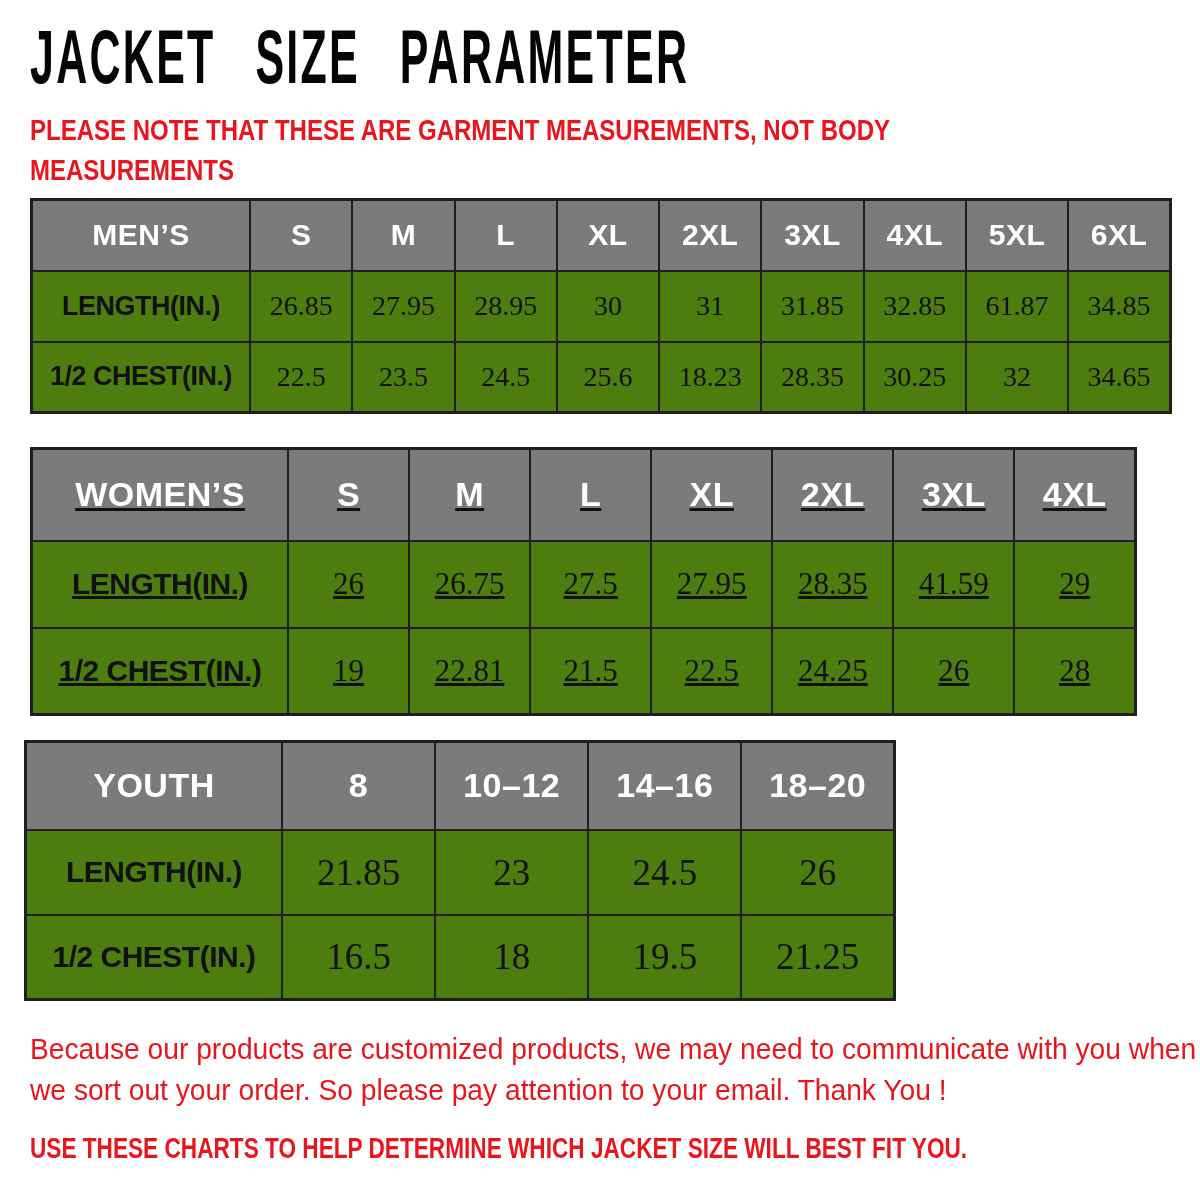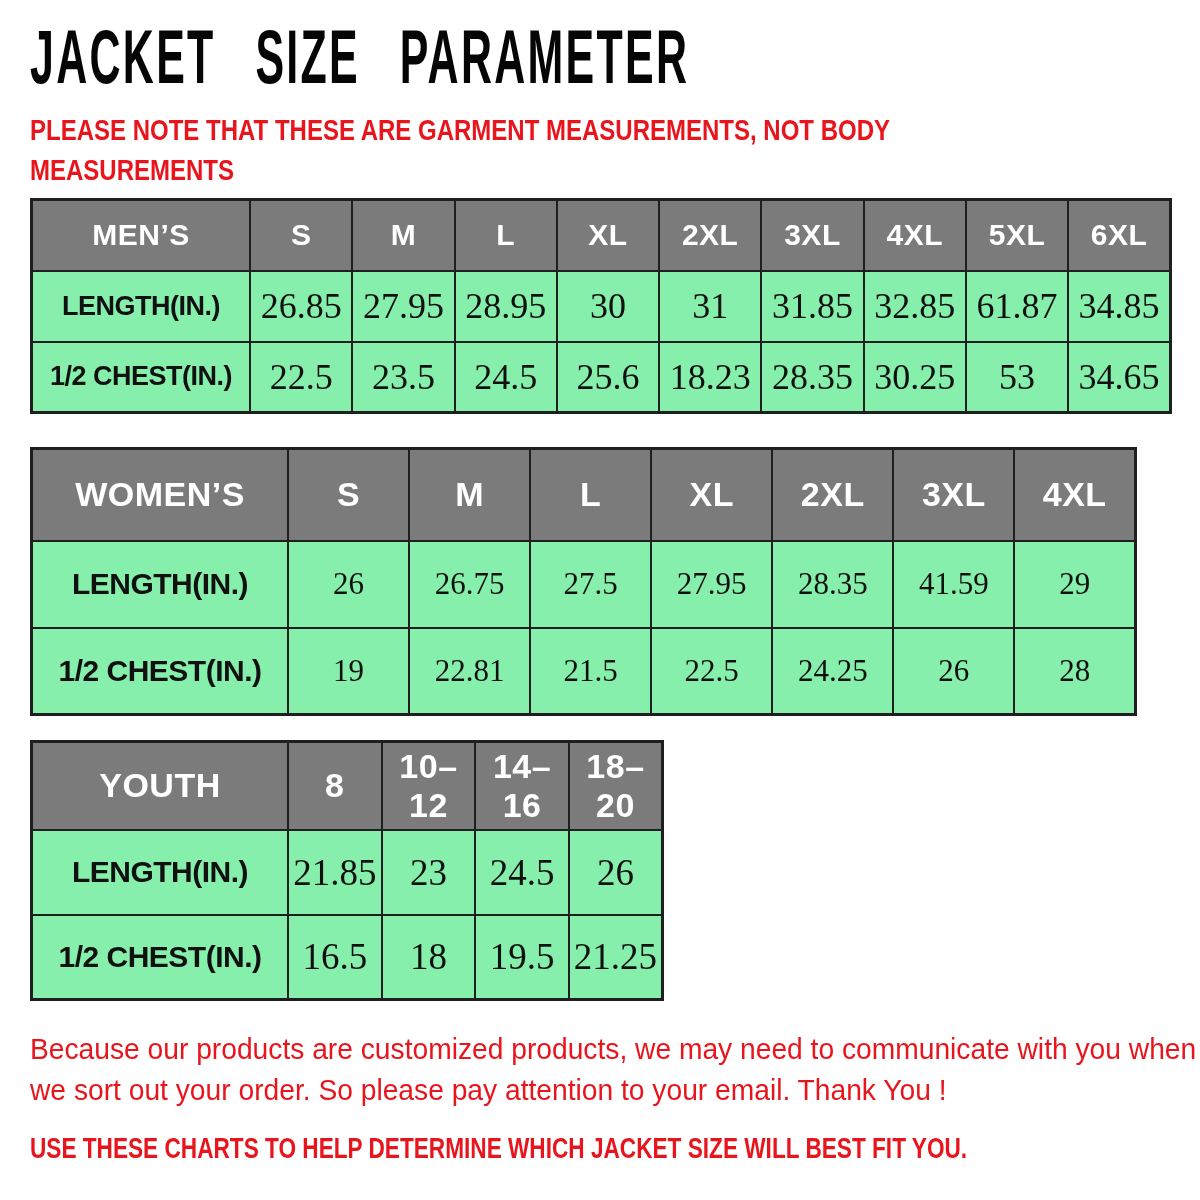--- a/index.html
+++ b/index.html
@@ -37,21 +37,21 @@
     line-height: 40px;
     color: #e8151d;
     transform: scaleX(0.80);
     transform-origin: 0 0;
   }
 
   table.size-table {
     position: absolute;
     border-collapse: collapse;
     table-layout: fixed;
-    background: #86efac;
+    background: #4d7c0f;
     border: 3px solid #1f1f1f;
   }
   table.size-table th, table.size-table td {
     border: 2px solid #1f1f1f;
     text-align: center;
     vertical-align: middle;
     padding: 0;
     overflow: hidden;
   }
   table.size-table thead th {
@@ -70,31 +70,31 @@
     font-weight: 500;
     color: #111111;
   }
 
   .t-mens   { left: 30px; top: 198px; width: 1142px; }
   .t-mens   .label-col { width: 216px; }
   .t-mens   thead tr { height: 71px; }
   .t-mens   tbody tr { height: 71px; }
   .t-mens   thead th { font-size: 30px; }
   .t-mens   td.row-label { font-size: 27px; }
-  .t-mens   td.val { font-size: 36px; }
-
-  .t-womens { left: 30px; top: 447px; width: 1107px; }
+  .t-mens   td.val { font-size: 28px; }
+
+  .t-womens { left: 30px; top: 447px; width: 1107px; text-decoration: underline; }
   .t-womens .label-col { width: 254px; }
   .t-womens thead tr { height: 92px; }
   .t-womens tbody tr { height: 87px; }
   .t-womens thead th { font-size: 34px; }
   .t-womens td.row-label { font-size: 30px; }
   .t-womens td.val { font-size: 31px; }
 
-  .t-youth  { left: 30px; top: 740px; width: 634px; }
+  .t-youth  { left: 24px; top: 740px; width: 872px; }
   .t-youth  .label-col { width: 254px; }
   .t-youth  thead tr { height: 88px; }
   .t-youth  tbody tr { height: 85px; }
   .t-youth  thead th { font-size: 34px; }
   .t-youth  td.row-label { font-size: 30px; }
   .t-youth  td.val { font-size: 37px; }
 
   .footer-notice {
     position: absolute;
     left: 30px; top: 1028px;
@@ -156,21 +156,21 @@
       </tr>
       <tr>
         <td class="row-label">1/2 CHEST(IN.)</td>
         <td class="val">22.5</td>
         <td class="val">23.5</td>
         <td class="val">24.5</td>
         <td class="val">25.6</td>
         <td class="val">18.23</td>
         <td class="val">28.35</td>
         <td class="val">30.25</td>
-        <td class="val">53</td>
+        <td class="val">32</td>
         <td class="val">34.65</td>
       </tr>
     </tbody>
   </table>
 <table class="size-table t-womens">
     <thead>
       <tr>
         <th class="label-col">WOMEN’S</th>
         <th>S</th>
         <th>M</th>

